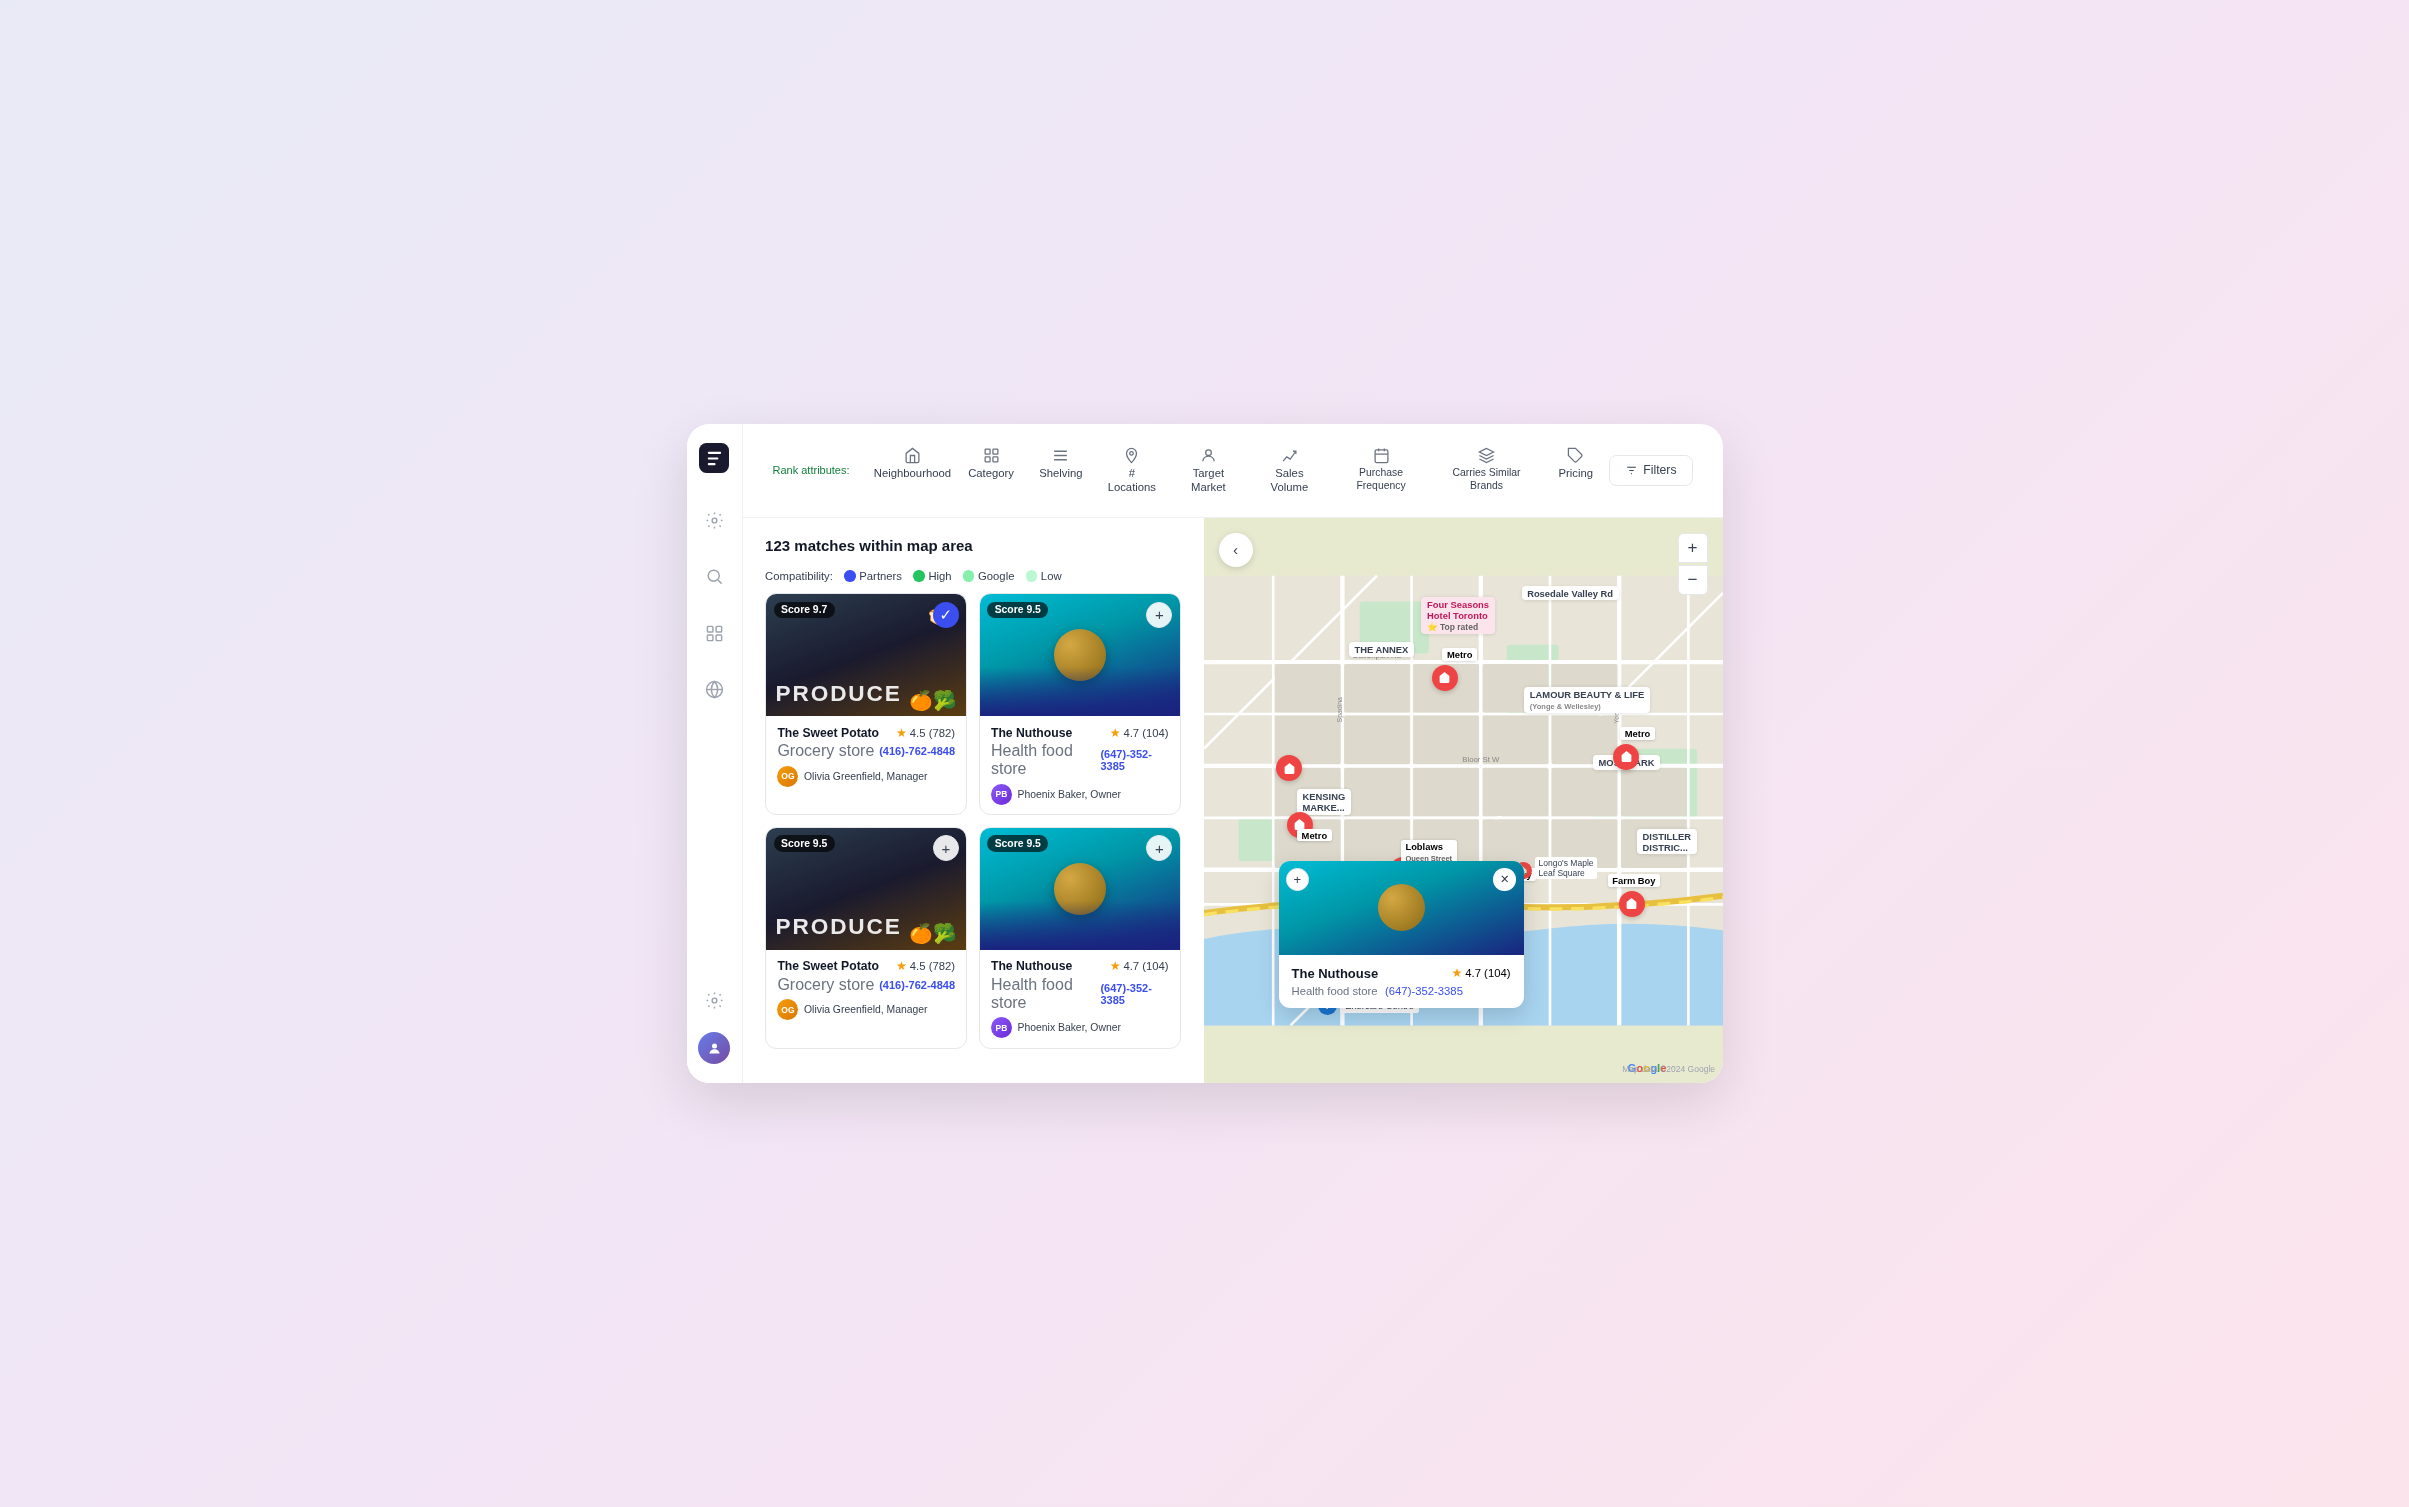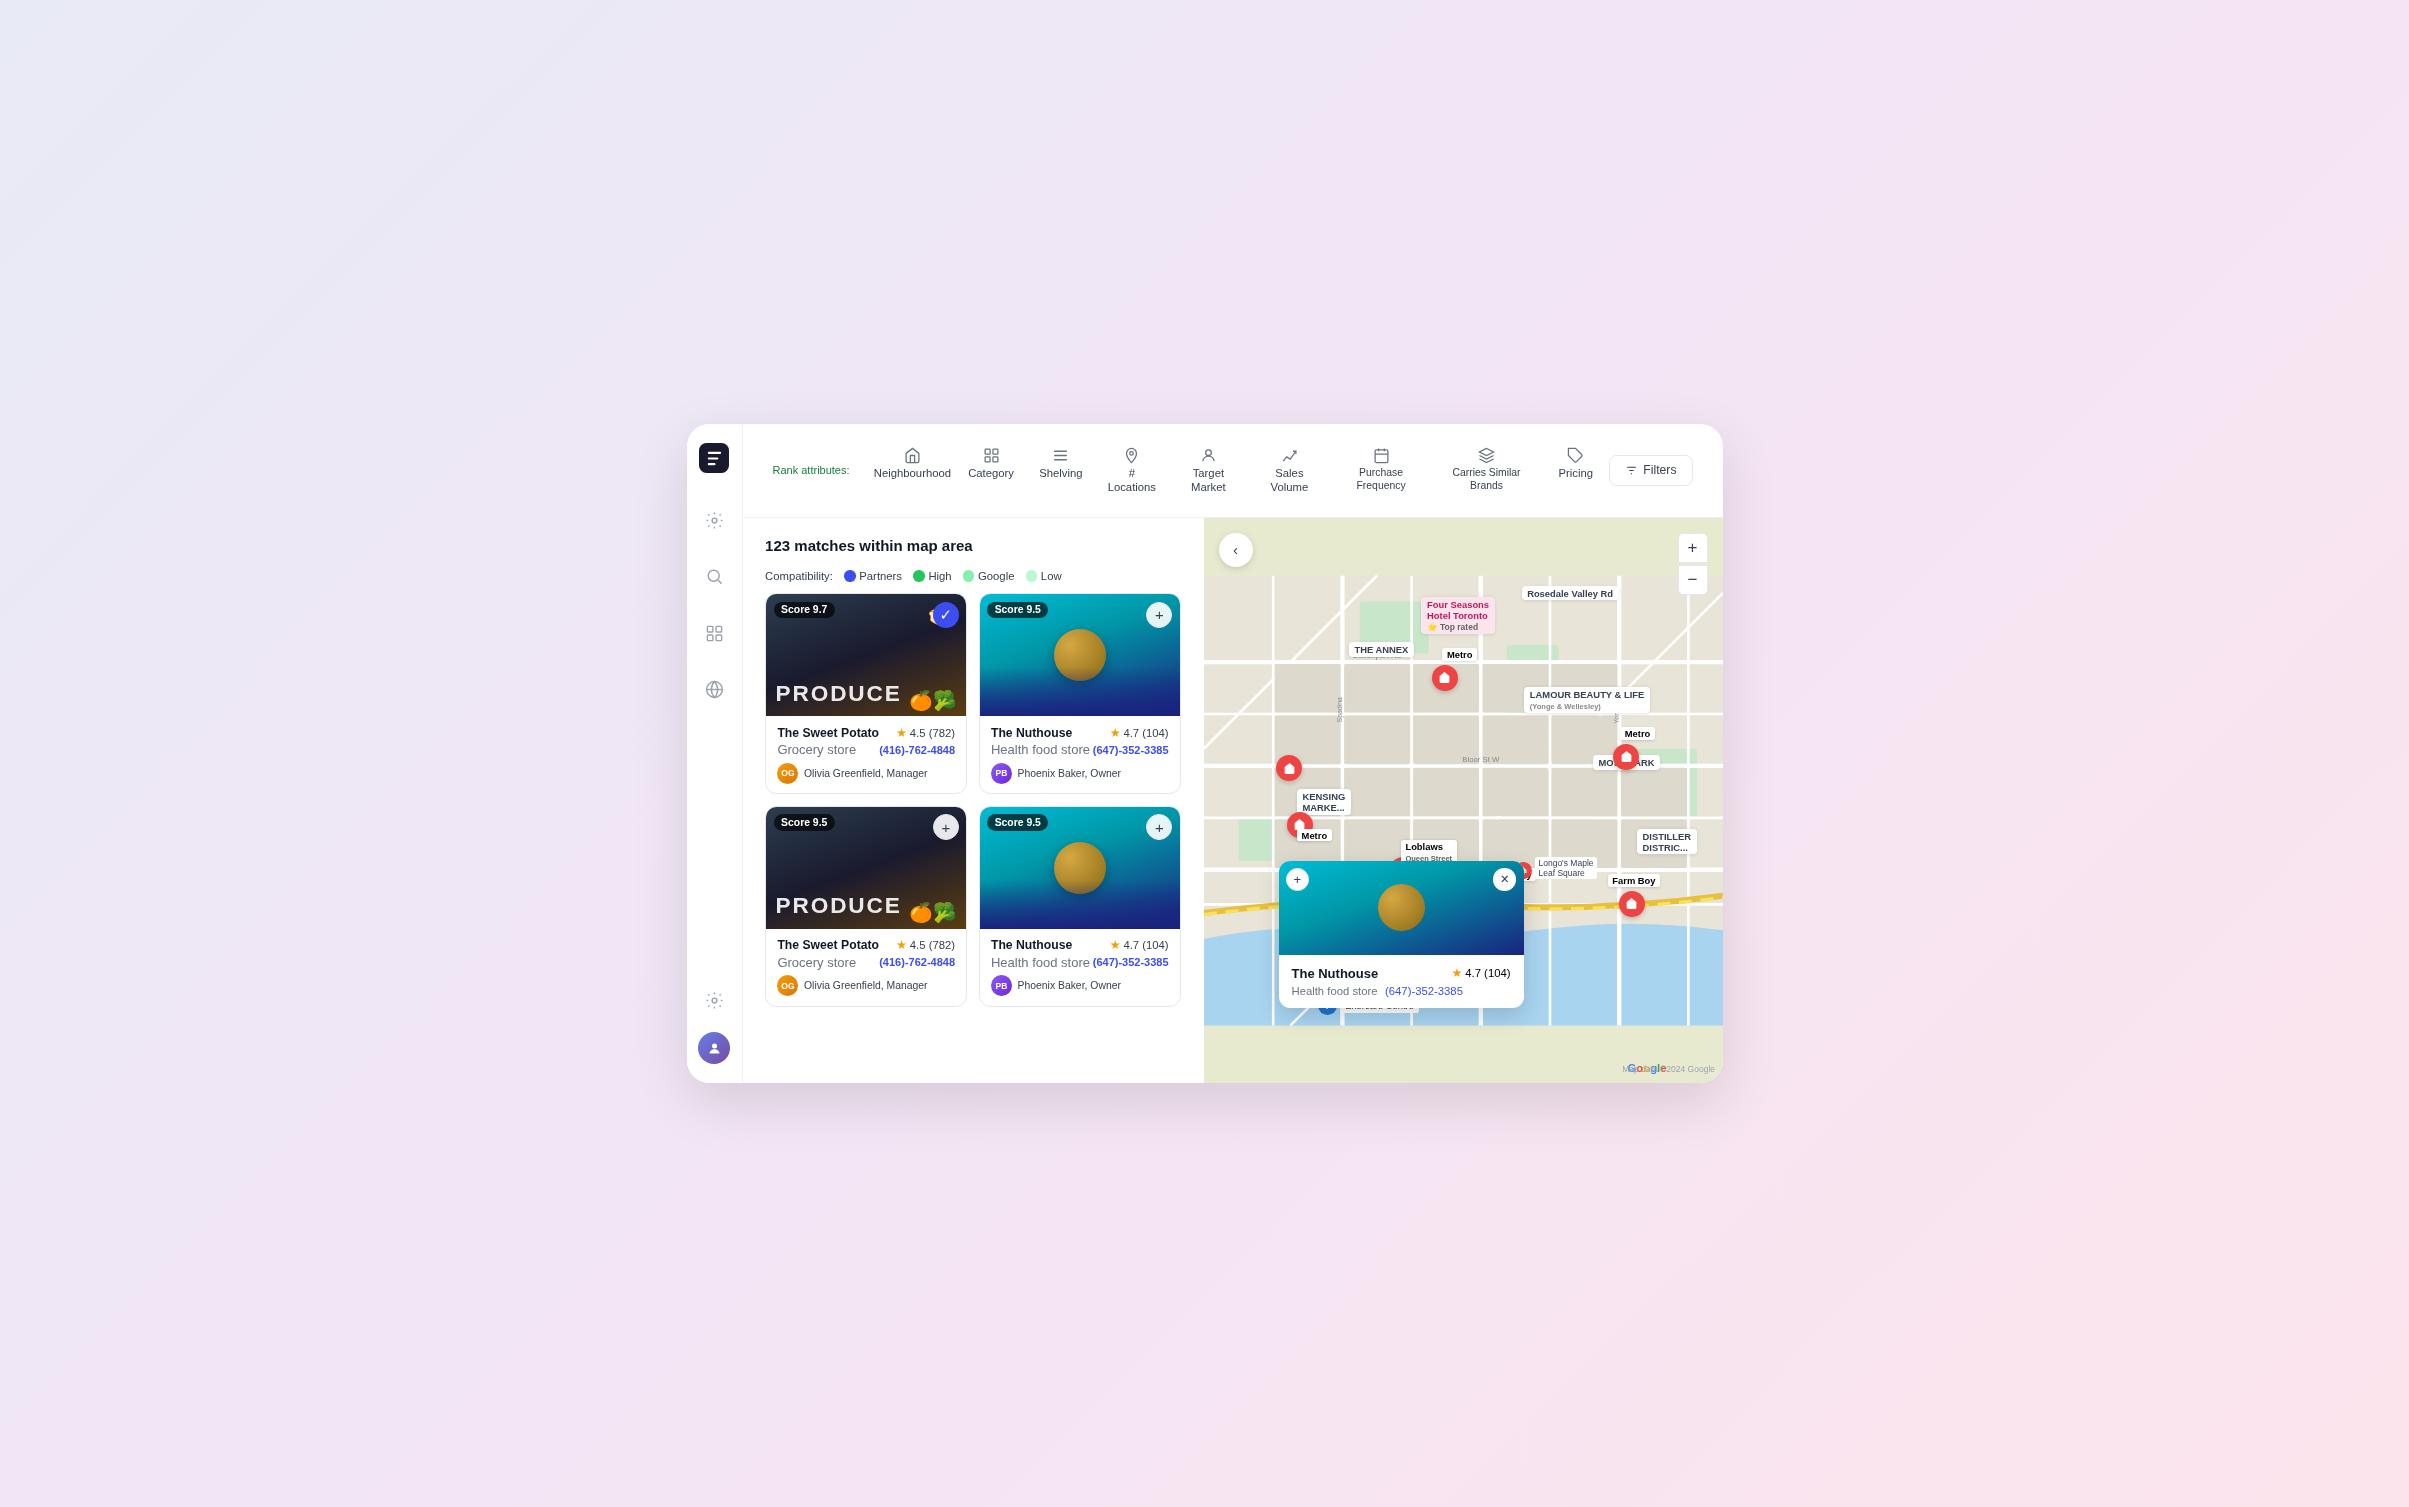--- a/index.html
+++ b/index.html
@@ -286,21 +286,21 @@
       font-size: 11.3px;
       color: #374151;
     }
     .star { color: #f59e0b; font-size: 12.2px; }
     .card-type-row {
       display: flex;
       align-items: center;
       justify-content: space-between;
       margin-bottom: 5.6px;
     }
-    .card-type { font-size: 13px; color: #6b7280; }
+    .card-type { font-size: 16px; color: #6b7280; }
     .card-phone { font-size: 11px; color: #3b4ef0; font-weight: bold; }
     .card-manager-row {
       display: flex;
       align-items: center;
       gap: 5.6px;
     }
     .manager-avatar {
       width: 21px;
       height: 21px;
       border-radius: 50%;

